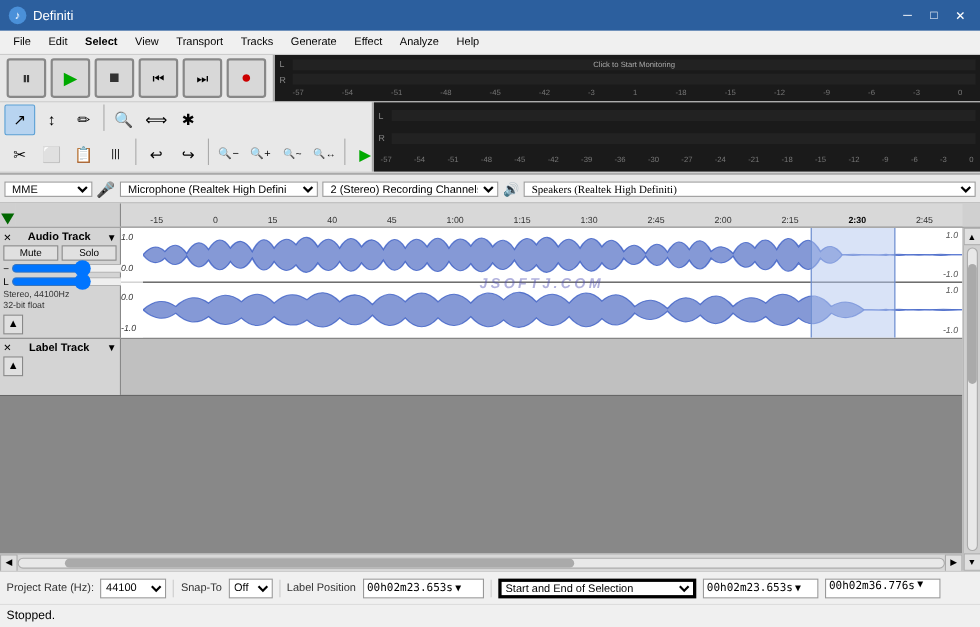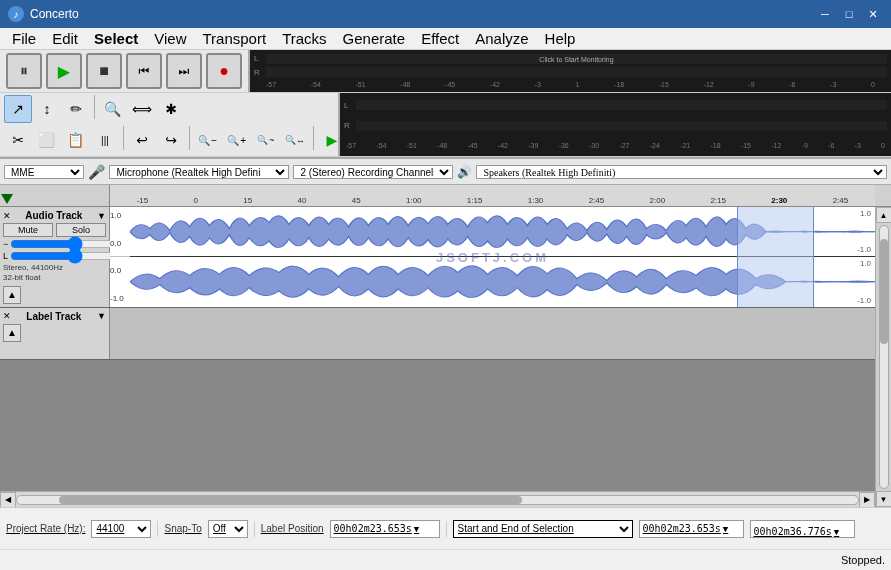--- a/index.html
+++ b/index.html
@@ -7,21 +7,21 @@
     
     
     .titlebar { background: #2c5f9e; color: white; height: 28px; display: flex; align-items: center; padding: 0 8px; }
     .titlebar-icon { width: 16px; height: 16px; background: #4a90d9; border-radius: 50%; margin-right: 6px; font-size: 9px; display: flex; align-items: center; justify-content: center; }
     .titlebar-title { flex: 1; font-size: 12px; }
     .titlebar-controls { display: flex; gap: 4px; }
     .titlebar-btn { width: 20px; height: 20px; border: none; cursor: pointer; font-size: 11px; display: flex; align-items: center; justify-content: center; background: transparent; color: white; }
     
     
     .menubar { background: #f0f0f0; height: 22px; display: flex; align-items: center; padding: 0 4px; border-bottom: 1px solid #ccc; }
-    .menu-item { padding: 2px 8px; cursor: pointer; font-size: 15px; color: #000; }
+    .menu-item { padding: 2px 8px; cursor: pointer; font-size: 10px; color: #000; }
     .toolbar-separator { width: 1px; background: #aaa; height: 24px; margin: 0 3px; }
     .tb-btn { width: 28px; height: 28px; border: 1px solid transparent; background: transparent; cursor: pointer; display: flex; align-items: center; justify-content: center; font-size: 14px; border-radius: 2px; }
     .tb-btn.active { background: #b8d4f0; border-color: #5a9fd4; }
     
     
     .transport-btn { width: 36px; height: 36px; border: 2px solid #888; background: #d8d8d8; cursor: pointer; display: flex; align-items: center; justify-content: center; font-size: 16px; border-radius: 3px; }
     .transport-btn.pause { color: #333; }
     .transport-btn.play { color: #00aa00; }
     .transport-btn.stop { color: #333; }
     .transport-btn.record { color: #cc0000; }
@@ -35,21 +35,21 @@
   </style>
 </head>
 <body>
 
 <div class="app">
 
   <div class="titlebar">
     <div class="titlebar-icon">
       <span style="font-size:10px;">♪</span>
     </div>
-    <span class="titlebar-title">Concerto</span>
+    <span class="titlebar-title">Definiti</span>
     <div class="titlebar-controls">
       <button class="titlebar-btn">─</button>
       <button class="titlebar-btn">□</button>
       <button class="titlebar-btn close">✕</button>
     </div>
   </div>
 
   <div class="menubar">
     <span class="menu-item">File</span>
     <span class="menu-item">Edit</span>
@@ -246,21 +246,21 @@
           </div>
           <div style="font-size:8px; color:#333; line-height:1.3;">
             <div>Stereo, 44100Hz</div>
             <div>32-bit float</div>
           </div>
           <div style="display:flex;">
             <button style="width:18px; height:18px; font-size:10px; border:1px solid #888; background:#e0e0e0; cursor:pointer;">▲</button>
           </div>
         </div>
 
-        <div style="flex:1; display:flex; flex-direction:column; position:relative; background:white; overflow:hidden;">
+        <div style="flex:1; display:flex; flex-direction:column; position:relative; background:white; overflow:hidden;font-style:italic;">
 
           <div style="position:absolute; left:0; top:0; bottom:0; width:20px; z-index:3; display:flex; flex-direction:column; justify-content:space-between; padding:4px 0; pointer-events:none; background:rgba(255,255,255,0.7);">
             <span style="font-size:8px; color:#333;">1.0</span>
             <span style="font-size:8px; color:#333;">0.0</span>
             <span style="font-size:8px; color:#333;">0.0</span>
             <span style="font-size:8px; color:#333;">-1.0</span>
           </div>
 
           <div style="position:absolute; top:0; bottom:0; left:82%; width:10%; background:rgba(180,200,240,0.5); border-left:1px solid #6688cc; border-right:1px solid #6688cc; z-index:2; pointer-events:none;"></div>
 
@@ -322,48 +322,48 @@
       <button style="width:16px; height:16px; border:1px solid #aaa; background:#e0e0e0; cursor:pointer; font-size:8px; display:flex; align-items:center; justify-content:center;">▲</button>
       <div style="flex:1; width:10px; background:#e8e8e8; border:1px solid #aaa; border-radius:5px; margin:2px 0; position:relative;">
         <div style="position:absolute; top:5%; width:100%; height:40%; background:#aaa; border-radius:5px; cursor:pointer;"></div>
       </div>
       <button style="width:16px; height:16px; border:1px solid #aaa; background:#e0e0e0; cursor:pointer; font-size:8px; display:flex; align-items:center; justify-content:center;">▼</button>
     </div>
   </div>
 
   <div style="background:#f0f0f0; border-top:1px solid #ccc; display:flex; flex-direction:column;">
 
-    <div style="display:flex; align-items:center; padding:2px 6px; gap:6px; height:42px; border-bottom:1px solid #ddd;text-decoration:underline;">
+    <div style="display:flex; align-items:center; padding:2px 6px; gap:6px; height:30px; border-bottom:1px solid #ddd;">
       <span style="font-size:10px; color:#333;">Project Rate (Hz):</span>
       <select style="height:18px; font-size:10px; border:1px solid #999; background:white; width:60px;">
         <option>44100</option>
       </select>
       <div style="width:1px; height:16px; background:#ccc;"></div>
       <span style="font-size:10px; color:#333;">Snap-To</span>
       <select style="height:18px; font-size:10px; border:1px solid #999; background:white; width:40px;">
         <option>Off</option>
       </select>
       <div style="width:1px; height:16px; background:#ccc;"></div>
       <span style="font-size:10px; color:#333;">Label Position</span>
       <div style="display:flex; align-items:center; border:1px solid #999; background:white; height:18px; padding:0 3px; font-size:10px; font-family:monospace; min-width:110px;">
         <span>00h02m23.653s</span>
         <span style="font-size:9px; cursor:pointer; margin-left:2px;">▼</span>
       </div>
       <div style="width:1px; height:16px; background:#ccc;"></div>
-      <select style="height:18px; font-size:10px; border:1px solid #000000; background:white; flex:0 0 180px;">
+      <select style="height:18px; font-size:10px; border:3px solid #000000; background:white; flex:0 0 180px;">
         <option>Start and End of Selection</option>
       </select>
       <div style="display:flex; align-items:center; border:1px solid #999; background:white; height:18px; padding:0 3px; font-size:10px; font-family:monospace; min-width:105px;">
         <span>00h02m23.653s</span>
         <span style="font-size:9px; cursor:pointer; margin-left:2px;">▼</span>
       </div>
-      <div style="display:flex; align-items:flex-end; border:1px solid #999; background:white; height:18px; padding:0 3px; font-size:10px; font-family:monospace; min-width:105px;">
+      <div style="display:flex; align-items:flex-start; border:1px solid #999; background:white; height:18px; padding:0 3px; font-size:10px; font-family:monospace; min-width:105px;">
         <span>00h02m36.776s</span>
         <span style="font-size:9px; cursor:pointer; margin-left:2px;">▼</span>
       </div>
     </div>
 
-    <div style="display:flex; align-items:center; padding:2px 6px; height:20px;justify-content:flex-end;">
+    <div style="display:flex; align-items:center; padding:2px 6px; height:20px;">
       <span style="font-size:11px; color:#000;">Stopped.</span>
     </div>
   </div>
 
 </div>
 
 </body></html>

